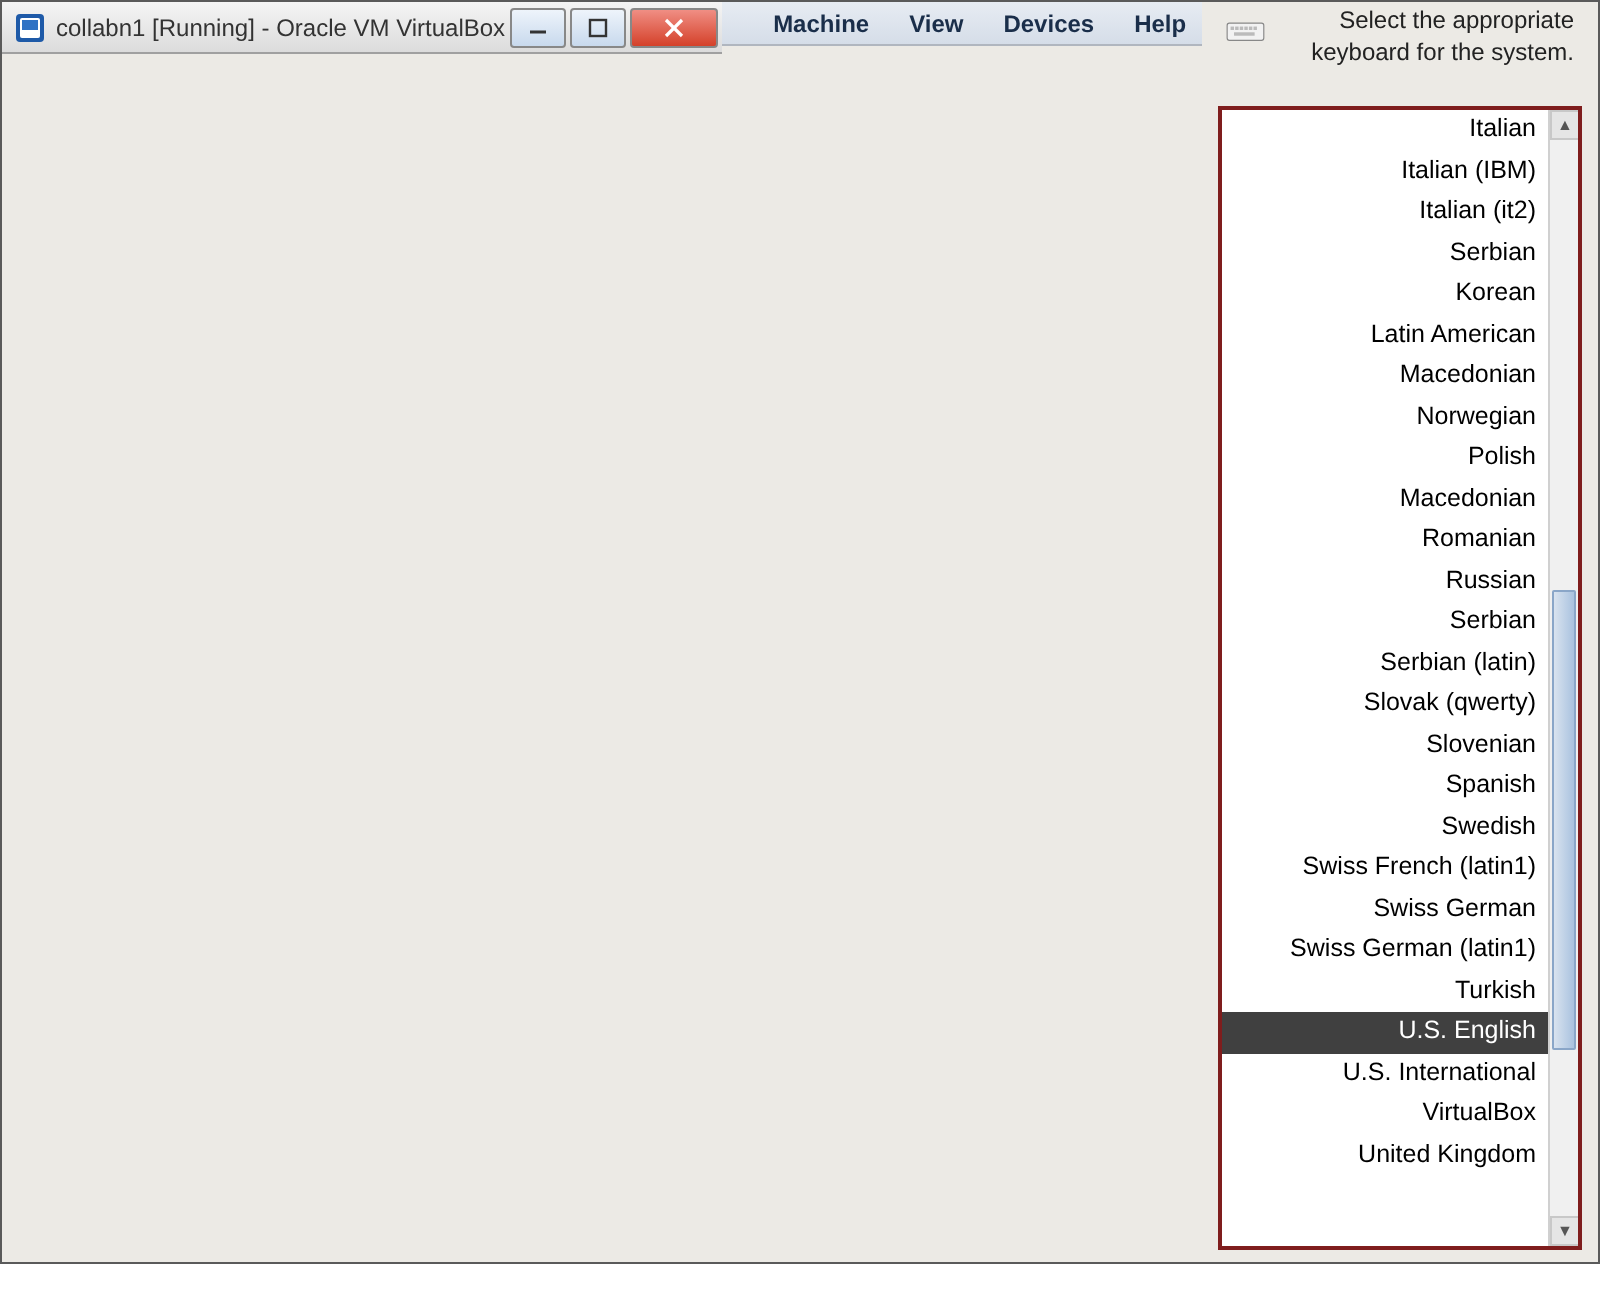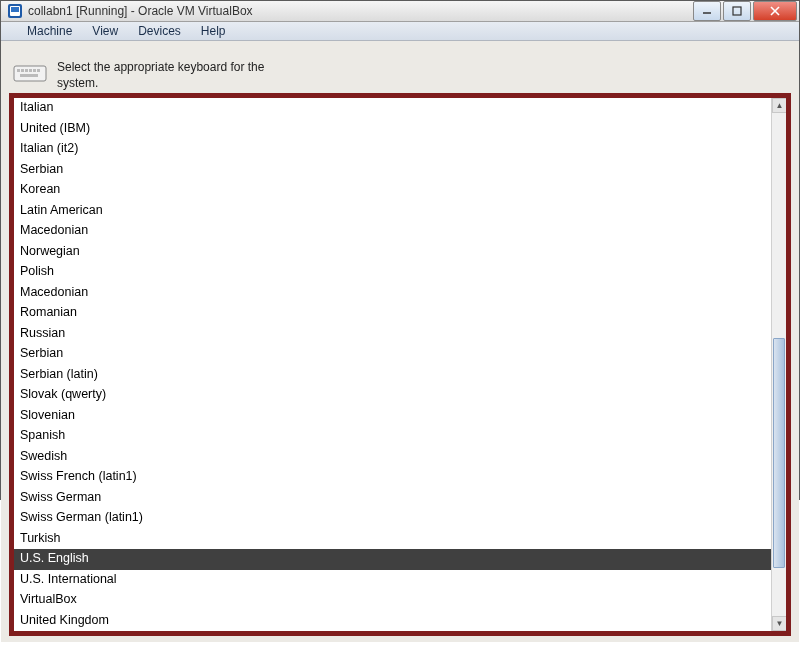--- a/index.html
+++ b/index.html
@@ -1,32 +1,32 @@
 <!DOCTYPE html>
 <html><head>
 <meta charset="utf-8">
 <style>
 * { margin:0; padding:0; box-sizing:border-box; }
 body { font-family:"Segoe UI",Tahoma,sans-serif; font-size:12px; background:#fff; width:800px; height:652px; overflow:hidden; color:#000;}
-.outer-window { width:800px; height:500px; border:1px solid #5a5a5a; display:flex; flex-direction:column; background:#eceae5; }
+.outer-window { width:800px; height:632px; border:1px solid #5a5a5a; display:flex; flex-direction:row; background:#eceae5;text-align:right; }
 .titlebar { height:26px; background:linear-gradient(to bottom,#f5f5f5,#dcdcdc); display:flex; align-items:center; border-bottom:1px solid #a0a0a0; padding-left:6px;}
 .titlebar .app-icon { width:16px; height:16px; margin-right:5px; }
 .titlebar .title-text { flex:1; font-size:12px; color:#333; }
 .win-controls { display:flex; height:20px; margin-right:2px; }
 .win-btn { width:28px; height:20px; margin-left:2px; border:1px solid #888; border-radius:2px; display:flex; align-items:center; justify-content:center; font-size:10px; cursor:pointer;}
 .win-min { background:linear-gradient(#eef4fb,#c8d9ed); }
 .win-max { background:linear-gradient(#eef4fb,#c8d9ed); }
 .win-close { background:linear-gradient(#f08e84,#d4412a); color:#fff; width:44px;}
-.menubar { height:22px; background:linear-gradient(#e7ecf3,#d5dde8); border-bottom:1px solid #b0b6bf; display:flex; align-items:center; padding-left:18px; gap:4px;}
+.menubar { height:22px; background:linear-gradient(#e7ecf3,#d5dde8); border-bottom:1px solid #b0b6bf; display:flex; align-items:center; padding-left:18px; gap:4px;font-weight:bold;}
 .menubar span { padding:2px 8px; color:#1a2e4a; cursor:default;}
 .content-area { flex:1; background:#eceae5; display:flex; flex-direction:column; padding:0; position:relative;}
-.instruction-row { display:flex; align-items:flex-start; padding:19px 12px 6px 12px; height:52px;}
+.instruction-row { display:flex; align-items:flex-start; padding:2px 12px 6px 12px; height:52px;}
 .kb-icon { width:34px; height:24px; margin-right:10px; }
 .instruction-text { font-size:12px; color:#222; line-height:1.3; max-width:230px;}
-.list-container { flex:1; margin:0 8px 6px 8px; background:#fff; border:5px solid #7f1d1d; position:relative; overflow:hidden; display:flex;}
+.list-container { flex:1; margin:0 8px 6px 8px; background:#fff; border:2px solid #7f1d1d; position:relative; overflow:hidden; display:flex;}
 .list-scroll { flex:1; overflow:hidden; }
 .list-inner { padding:0; }
 .list-item { padding:1px 6px 2px 6px; font-size:12.5px; color:#000; line-height:17.5px; cursor:default; white-space:nowrap; overflow:hidden;}
 .list-item.selected { background:#404040; color:#fff;}
 .scrollbar-v { width:15px; background:#f0f0f0; border-left:1px solid #d0d0d0; position:relative;}
 .scrollbar-v .arrow { width:15px; height:15px; background:#e5e5e5; border:1px solid #c8c8c8; font-size:8px; display:flex; align-items:center; justify-content:center; color:#555; position:absolute;}
 .scrollbar-v .arrow.up { top:0;}
 .scrollbar-v .arrow.down { bottom:0;}
 .scrollbar-v .thumb { position:absolute; left:1px; right:1px; background:linear-gradient(to right,#d9e3ef,#a9c2df); border:1px solid #8aa6c8; border-radius:1px;}
 </style>
@@ -82,21 +82,21 @@
           <rect x="24" y="9" width="3" height="3" fill="#bbb"></rect>
         <rect x="7" y="14" width="18" height="3" fill="#bbb"></rect>
       </svg>
       <div class="instruction-text">Select the appropriate keyboard for the system.</div>
     </div>
 
     <div class="list-container">
       <div class="list-scroll">
         <div class="list-inner" id="kb-list">
             <div class="list-item">Italian</div>
-            <div class="list-item">United (IBM)</div>
+            <div class="list-item">Italian (IBM)</div>
             <div class="list-item">Italian (it2)</div>
             <div class="list-item">Serbian</div>
             <div class="list-item">Korean</div>
             <div class="list-item">Latin American</div>
             <div class="list-item">Macedonian</div>
             <div class="list-item">Norwegian</div>
             <div class="list-item">Polish</div>
             <div class="list-item">Macedonian</div>
             <div class="list-item">Romanian</div>
             <div class="list-item">Russian</div>

